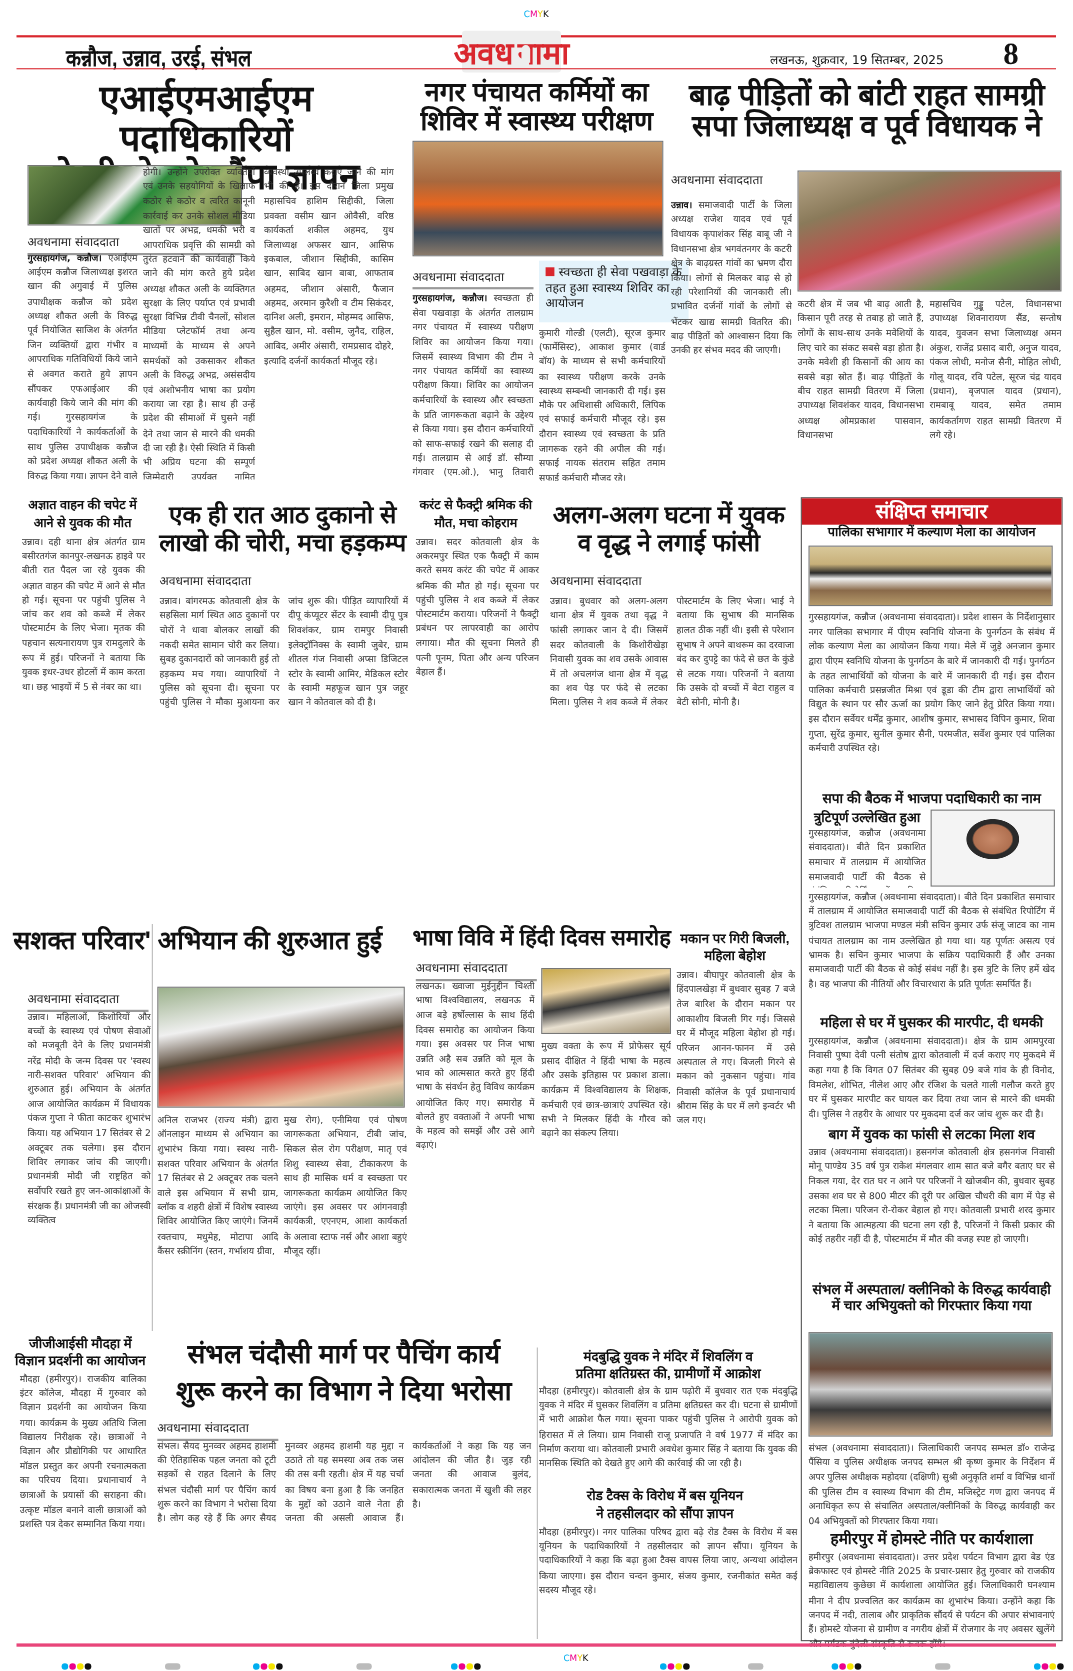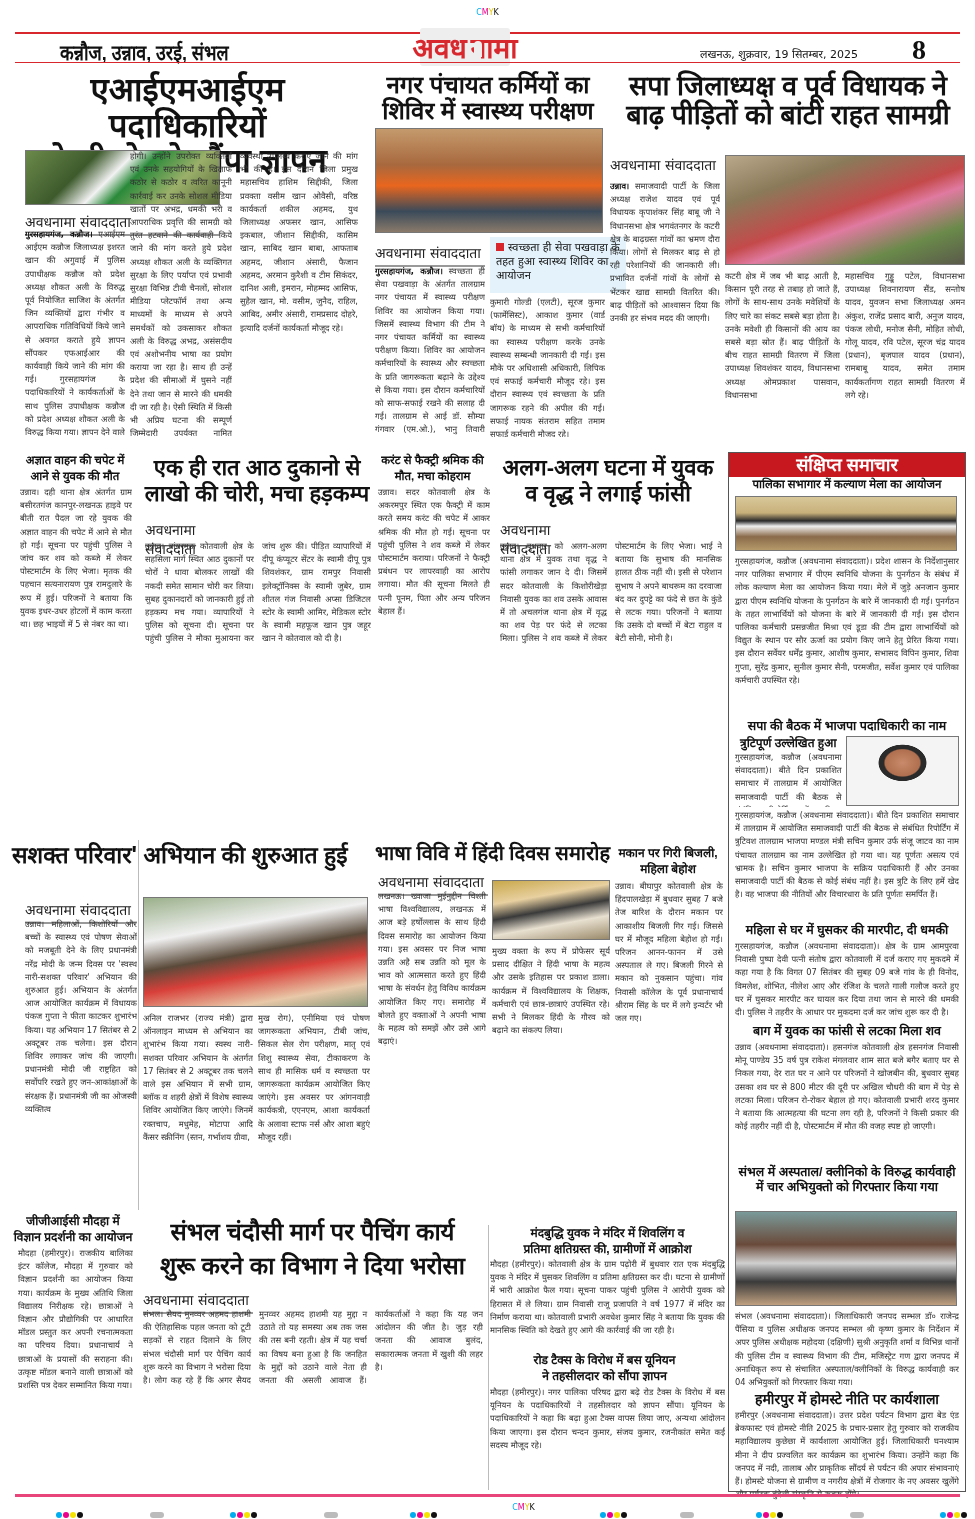--- a/index.html
+++ b/index.html
@@ -10,21 +10,21 @@
 .redline{background:#d9272e;height:2px}
 .pinkline{background:#e8457a;height:3px}
 .masthead-loc{font-family:"Liberation Sans",sans-serif;font-weight:bold;font-size:21px;color:#111;transform:scaleX(.85);transform-origin:left}
 .logo{background:#eee;border-radius:3px;display:flex;align-items:center;justify-content:center;font-weight:bold;font-size:28px;color:#d9272e;font-family:"Liberation Sans",sans-serif}
 .logo .dome{display:inline-block;width:18px;height:28px;background:#444;border-radius:9px 9px 0 0;margin:0 2px;position:relative}
 .logo .dome:after{content:"";position:absolute;left:5px;top:8px;width:8px;height:16px;background:#eee;border-radius:4px 4px 0 0}
 .dateline{font-size:11px;color:#111}
 .pageno{font-size:28px;font-weight:bold;color:#111;font-family:"Liberation Serif",serif}
 .hl{font-family:"Liberation Sans",sans-serif;font-weight:bold;color:#111;line-height:1.08;text-align:center;transform-origin:center}
 .hl.l{text-align:left}
-.byline{font-size:14px;color:#222;border-bottom:2px solid #999;padding-bottom:3px}
+.byline{font-size:11px;color:#222;border-bottom:2px solid #999;padding-bottom:3px}
 .body{font-size:8.3px;line-height:13.2px;color:#333;text-align:justify;overflow:hidden}
 .body b{color:#111}
 .photo{border:1px solid #777;overflow:hidden;position:absolute}
 .ph1{background:linear-gradient(135deg,#6b8a4a 0%,#3d5a2c 30%,#f2f2f2 45%,#2a8a3a 55%,#9bb06a 75%,#5a6a3a 100%)}
 .ph2{background:linear-gradient(180deg,#c49a6c 0%,#a8683e 35%,#e9661e 55%,#3a4a5a 80%,#8a7a6a 100%)}
 .ph3{background:linear-gradient(160deg,#b9a88a 0%,#8a7a5a 25%,#c44a4a 50%,#e07aa0 60%,#6a8a4a 80%,#5a5a4a 100%)}
 .ph4{background:linear-gradient(180deg,#d8c89a 0%,#c8b07a 30%,#2a2a2a 45%,#f0f0f0 55%,#8a6a4a 75%,#b59a6a 100%)}
 .ph6{background:linear-gradient(170deg,#9ab08a 0%,#f0f0f0 30%,#5a4a3a 50%,#d8403a 65%,#e8c8a8 85%,#8a9a7a 100%)}
 .ph7{background:linear-gradient(170deg,#c8a84a 0%,#e8d0a0 30%,#3a3a3a 50%,#e8e0d0 70%,#9a8a6a 100%)}
 .ph9{background:linear-gradient(180deg,#7a9a9a 0%,#6a4a3a 35%,#d0d0d0 55%,#3a3a3a 75%,#c0a080 100%)}
@@ -75,22 +75,22 @@
   <div data-name="nagar-panchayat-headline-line1">नगर पंचायत कर्मियों का</div>
   <div data-name="nagar-panchayat-headline-line2">शिविर में स्वास्थ्य परीक्षण</div>
 </div>
 <div class="photo ph2" style="left:375px;top:128px;width:228px;height:105px" data-name="nagar-panchayat-photo"></div>
 <div class="abs byline" style="left:375px;top:243px;width:110px" data-name="nagar-panchayat-byline">अवधनामा संवाददाता</div>
 <div class="abs callout" style="left:490px;top:237px;width:136px;height:56px" data-name="nagar-panchayat-callout"><span class="sq" data-name="bullet-square-icon"></span><span data-name="callout-text">स्वच्छता ही सेवा पखवाड़ा के तहत हुआ स्वास्थ्य शिविर का आयोजन</span></div>
 <div class="abs body" style="left:375px;top:265px;width:110px;height:172px" data-name="nagar-panchayat-body-col1"><b data-name="nagar-panchayat-dateline">गुरसहायगंज, कन्नौज।</b> <span data-name="nagar-panchayat-body-1">स्वच्छता ही सेवा पखवाड़ा के अंतर्गत तालग्राम नगर पंचायत में स्वास्थ्य परीक्षण शिविर का आयोजन किया गया। जिसमें स्वास्थ्य विभाग की टीम ने नगर पंचायत कर्मियों का स्वास्थ्य परीक्षण किया। शिविर का आयोजन कर्मचारियों के स्वास्थ्य और स्वच्छता के प्रति जागरूकता बढ़ाने के उद्देश्य से किया गया। इस दौरान कर्मचारियों को साफ-सफाई रखने की सलाह दी गई। तालग्राम से आई डॉ. सौम्या गंगवार (एम.ओ.), भानु तिवारी (ओपीटीओ),</span></div>
 <div class="abs body" style="left:490px;top:296px;width:115px;height:141px" data-name="nagar-panchayat-body-col2">कुमारी गोल्डी (एलटी), सूरज कुमार (फार्मेसिस्ट), आकाश कुमार (वार्ड बॉय) के माध्यम से सभी कर्मचारियों का स्वास्थ्य परीक्षण करके उनके स्वास्थ्य सम्बन्धी जानकारी दी गई। इस मौके पर अधिशासी अधिकारी, लिपिक एवं सफाई कर्मचारी मौजूद रहे। इस दौरान स्वास्थ्य एवं स्वच्छता के प्रति जागरूक रहने की अपील की गई। सफाई नायक संतराम सहित तमाम सफाई कर्मचारी मौजूद रहे।</div>
 
 <div class="abs hl" style="left:608px;top:72px;width:360px;font-size:27px" data-name="sapa-relief-headline">
+  <div data-name="sapa-relief-headline-line2">बाढ़ पीड़ितों को बांटी राहत सामग्री</div>
   <div data-name="sapa-relief-headline-line1">सपा जिलाध्यक्ष व पूर्व विधायक ने</div>
-  <div data-name="sapa-relief-headline-line2">बाढ़ पीड़ितों को बांटी राहत सामग्री</div>
 </div>
 <div class="abs byline" style="left:610px;top:155px;width:110px;border:0" data-name="sapa-relief-byline">अवधनामा संवाददाता</div>
 <div class="photo ph3" style="left:725px;top:155px;width:240px;height:110px" data-name="sapa-relief-photo"></div>
 <div class="abs body" style="left:610px;top:180px;width:110px;height:257px" data-name="sapa-relief-body-col1"><b data-name="sapa-relief-dateline">उन्नाव।</b> <span data-name="sapa-relief-body-1">समाजवादी पार्टी के जिला अध्यक्ष राजेश यादव एवं पूर्व विधायक कृपाशंकर सिंह बाबू जी ने विधानसभा क्षेत्र भगवंतनगर के कटरी क्षेत्र के बाढ़ग्रस्त गांवों का भ्रमण दौरा किया। लोगों से मिलकर बाढ़ से हो रही परेशानियों की जानकारी ली। प्रभावित दर्जनों गांवों के लोगों से भेंटकर खाद्य सामग्री वितरित की। बाढ़ पीड़ितों को आश्वासन दिया कि उनकी हर संभव मदद की जाएगी।</span></div>
 <div class="abs body" style="left:725px;top:270px;width:115px;height:167px" data-name="sapa-relief-body-col2">कटरी क्षेत्र में जब भी बाढ़ आती है, किसान पूरी तरह से तबाह हो जाते हैं, लोगों के साथ-साथ उनके मवेशियों के लिए चारे का संकट सबसे बड़ा होता है। उनके मवेशी ही किसानों की आय का सबसे बड़ा स्रोत हैं। बाढ़ पीड़ितों के बीच राहत सामग्री वितरण में जिला उपाध्यक्ष शिवशंकर यादव, विधानसभा अध्यक्ष ओमप्रकाश पासवान, विधानसभा</div>
 <div class="abs body" style="left:845px;top:270px;width:120px;height:167px" data-name="sapa-relief-body-col3">महासचिव गुड्डू पटेल, विधानसभा उपाध्यक्ष शिवनारायण सैंड, सन्तोष यादव, युवजन सभा जिलाध्यक्ष अमन अंकुश, राजेंद्र प्रसाद बारी, अनुज यादव, पंकज लोधी, मनोज सैनी, मोहित लोधी, गोलू यादव, रवि पटेल, सूरज चंद्र यादव (प्रधान), बृजपाल यादव (प्रधान), रामबाबू यादव, समेत तमाम कार्यकर्तागण राहत सामग्री वितरण में लगे रहे।</div>
 
 <div class="abs hl" style="left:15px;top:452px;width:120px;font-size:11.5px;line-height:16px" data-name="accident-headline">
   <div data-name="accident-headline-line1">अज्ञात वाहन की चपेट में</div>
   <div data-name="accident-headline-line2">आने से युवक की मौत</div>

